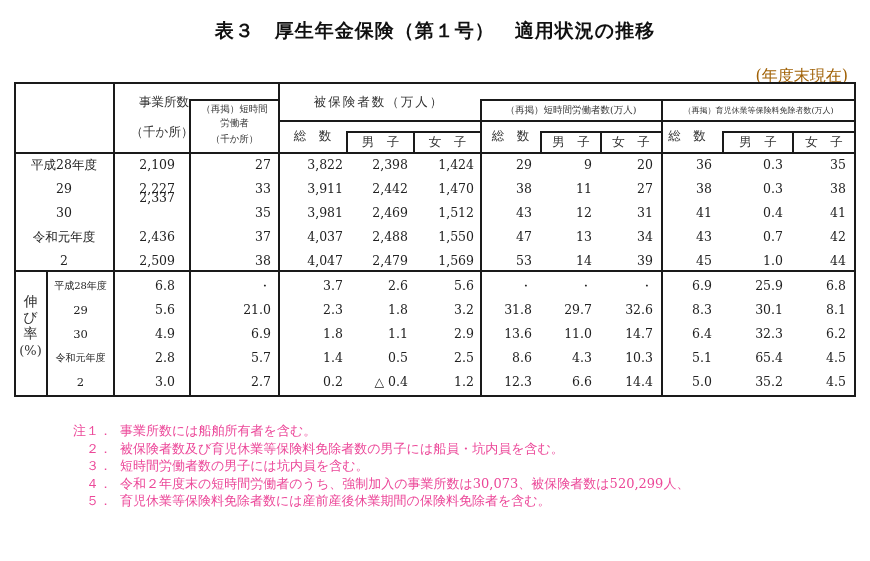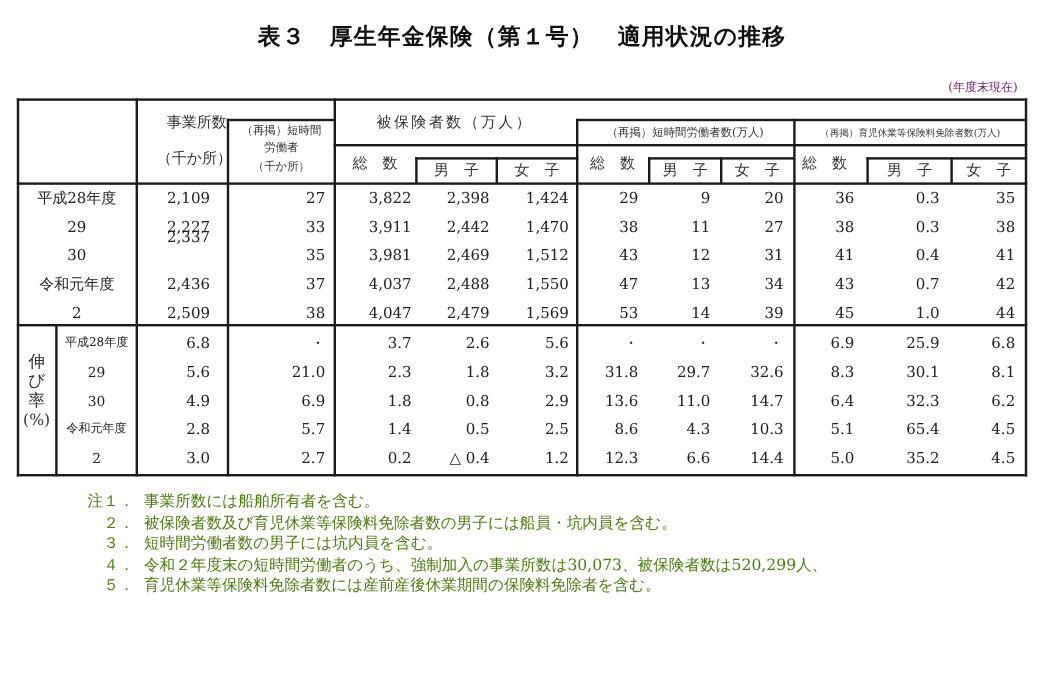--- a/index.html
+++ b/index.html
@@ -1,31 +1,31 @@
 <!DOCTYPE html>
 <html><head>
 <meta charset="utf-8">
 <style>
   html, body { margin:0; padding:0; background:#ffffff; }
   body { width:870px; height:561px; position:relative; overflow:hidden;
          font-family:"DejaVu Serif", "Liberation Serif", serif; color:#222; }
   .abs { position:absolute; }
   .title { left:0; top:18px; width:870px; text-align:center; font-size:19px; font-weight:bold;
            font-family:"DejaVu Sans", "Liberation Sans", sans-serif; letter-spacing:1px; color:#111; }
-  .asof { right:22px; top:66px; font-size:10px; color:#701a75; }
+  .asof { right:22px; top:66px; font-size:16px; color:#a16207; }
   .line { position:absolute; background:#1a1a1a; }
   .h { height:2px; }
   .v { width:2px; }
   .cell { position:absolute; font-size:12.5px; white-space:nowrap; line-height:16px; }
   .num { text-align:right; }
   .ctr { text-align:center; }
   .hdr { font-size:12.5px; text-align:center; position:absolute; white-space:nowrap; color:#333; }
   .small { font-size:9.5px; }
   .tiny { font-size:8px; }
-  .notes { left:60px; top:410px; font-size:13px; line-height:17.5px; color:#4d7c0f; }
+  .notes { left:60px; top:422px; font-size:13px; line-height:17.5px; color:#ec4899; }
   .note-row { display:flex; }
   .note-no { width:52px; text-align:right; padding-right:8px; white-space:pre; }
   .note-text { white-space:pre; }
 </style>
 </head>
 <body>
 
 <div class="abs title">表３　厚生年金保険（第１号）　適用状況の推移</div>
 <div class="abs asof">(年度末現在)</div>
 
@@ -168,21 +168,21 @@
       <div class="cell num" style="left: 462px; width: 70px; top: 302px;">31.8</div>
       <div class="cell num" style="left: 522px; width: 70px; top: 302px;">29.7</div>
       <div class="cell num" style="left: 583px; width: 70px; top: 302px;">32.6</div>
       <div class="cell num" style="left: 642px; width: 70px; top: 302px;">8.3</div>
       <div class="cell num" style="left: 713px; width: 70px; top: 302px;">30.1</div>
       <div class="cell num" style="left: 776px; width: 70px; top: 302px;">8.1</div>
       <div class="cell ctr" style="left: 48px; width: 65px; font-size: 11.5px; top: 326px;">30</div>
       <div class="cell num" style="left: 105px; width: 70px; top: 326px;">4.9</div>
       <div class="cell num" style="left: 201px; width: 70px; top: 326px;">6.9</div>
       <div class="cell num" style="left: 273px; width: 70px; top: 326px;">1.8</div>
-      <div class="cell num" style="left: 338px; width: 70px; top: 326px;">0.8</div>
+      <div class="cell num" style="left: 338px; width: 70px; top: 326px;">1.1</div>
       <div class="cell num" style="left: 404px; width: 70px; top: 326px;">2.9</div>
       <div class="cell num" style="left: 462px; width: 70px; top: 326px;">13.6</div>
       <div class="cell num" style="left: 522px; width: 70px; top: 326px;">11.0</div>
       <div class="cell num" style="left: 583px; width: 70px; top: 326px;">14.7</div>
       <div class="cell num" style="left: 642px; width: 70px; top: 326px;">6.4</div>
       <div class="cell num" style="left: 713px; width: 70px; top: 326px;">32.3</div>
       <div class="cell num" style="left: 776px; width: 70px; top: 326px;">6.2</div>
       <div class="cell ctr" style="left: 48px; width: 65px; font-size: 10px; top: 350px;">令和元年度</div>
       <div class="cell num" style="left: 105px; width: 70px; top: 350px;">2.8</div>
       <div class="cell num" style="left: 201px; width: 70px; top: 350px;">5.7</div>

